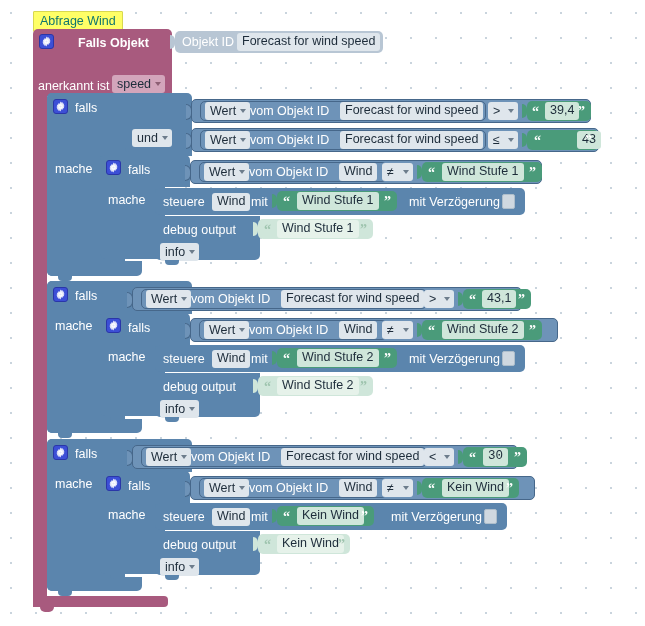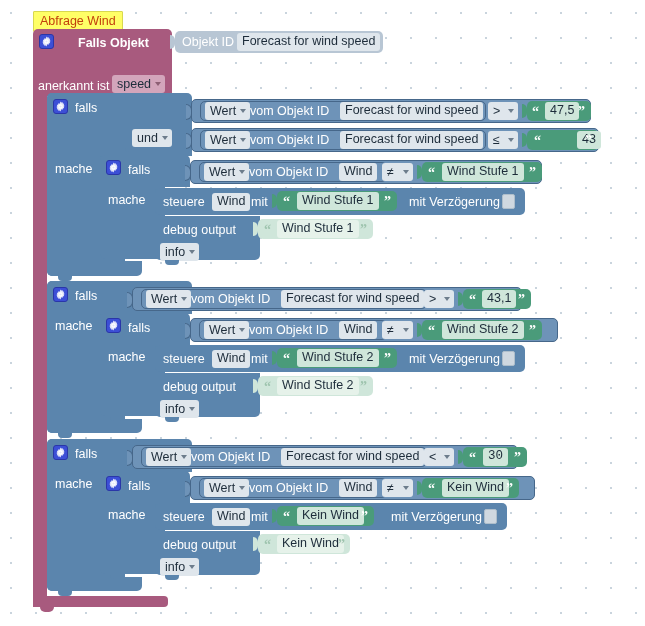--- a/index.html
+++ b/index.html
@@ -94,21 +94,21 @@
   .plug{
     position:absolute;width:5px;height:14px;
     border-radius:0 6px 6px 0;
   }
   .plug-blue{background:#5b85ad;}
   .plug-rep{background:#6e93b8;border:1px solid #46678a;border-left:none;}
 
   
   .name-tag{
     position:absolute;background:#ffff66;border:1px solid #d8d84f;
-    color:#c2410c;font-size:12.5px;line-height:17px;
+    color:#0f766e;font-size:12.5px;line-height:17px;
     padding:1px 6px;box-sizing:border-box;border-radius:1px;
   }
   .name-tag-tail{
     position:absolute;width:0;height:0;
     border-left:5px solid transparent;border-right:5px solid transparent;
     border-top:6px solid #ffff66;
   }
 
   
   .cclose{background:#5b85ad;border-radius:0 0 5px 5px;}
@@ -171,21 +171,21 @@
   <div class="plug plug-rep" style="left:186px;top:104px;"></div>
   <div class="blk reporter" style="left:191px;top:99px;width:400px;height:24px;"></div>
   <div class="blk reporter" style="left:200px;top:101px;width:286px;height:20px;"></div>
   <div class="dd" style="left:205px;top:102px;">Wert</div>
   <div class="lbl" style="left:250px;top:105px;">vom Objekt ID</div>
   <div class="field" style="left:340px;top:102px;">Forecast for wind speed</div>
   <div class="dd" style="left:488px;top:102px;width:30px;">&gt;</div>
   <div class="plug plug-blue" style="left:522px;top:104px;background:#4a9b7a;"></div>
   <div class="blk text-green" style="left:527px;top:101px;width:64px;height:20px;"></div>
   <div class="quote" style="left:532px;top:105px;">“</div>
-  <div class="field field-green" style="left:545px;top:102px;">47,5</div>
+  <div class="field field-green" style="left:545px;top:102px;">39,4</div>
   <div class="quote" style="left:578px;top:105px;">”</div>
 
   <div class="plug plug-rep" style="left:186px;top:133px;"></div>
   <div class="blk reporter" style="left:191px;top:128px;width:408px;height:24px;"></div>
   <div class="blk reporter" style="left:200px;top:130px;width:286px;height:20px;"></div>
   <div class="dd" style="left:205px;top:131px;">Wert</div>
   <div class="lbl" style="left:250px;top:134px;">vom Objekt ID</div>
   <div class="field" style="left:340px;top:131px;">Forecast for wind speed</div>
   <div class="dd" style="left:488px;top:131px;width:30px;">≤</div>
   <div class="plug plug-blue" style="left:522px;top:133px;background:#4a9b7a;"></div>

